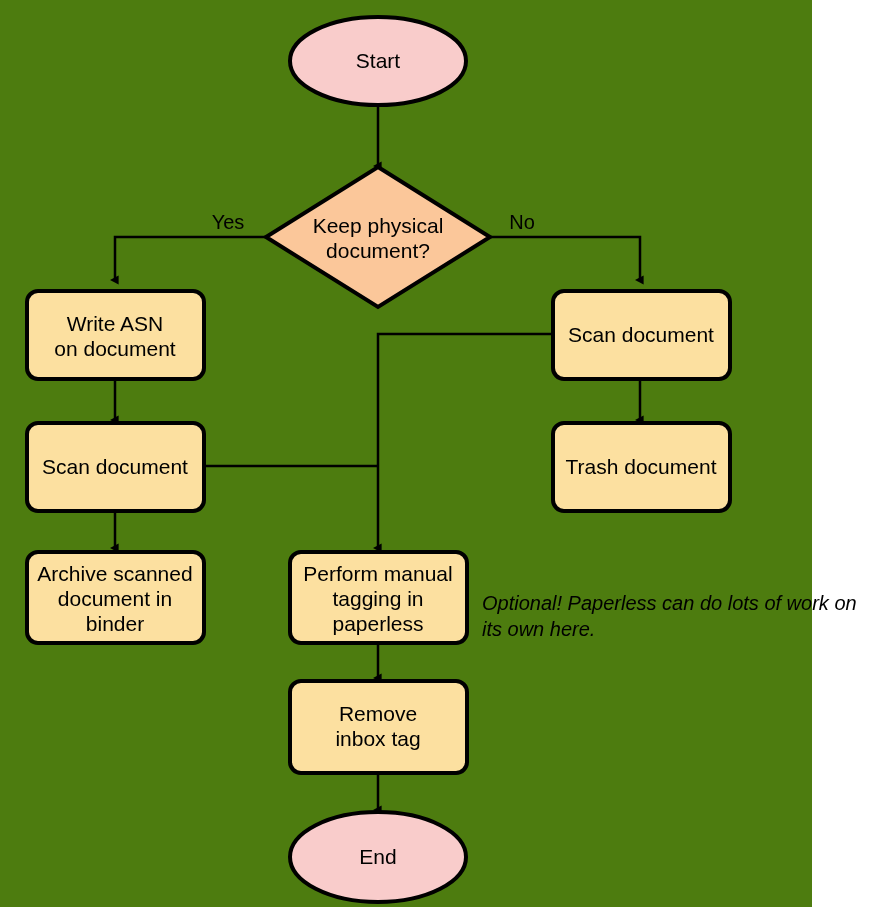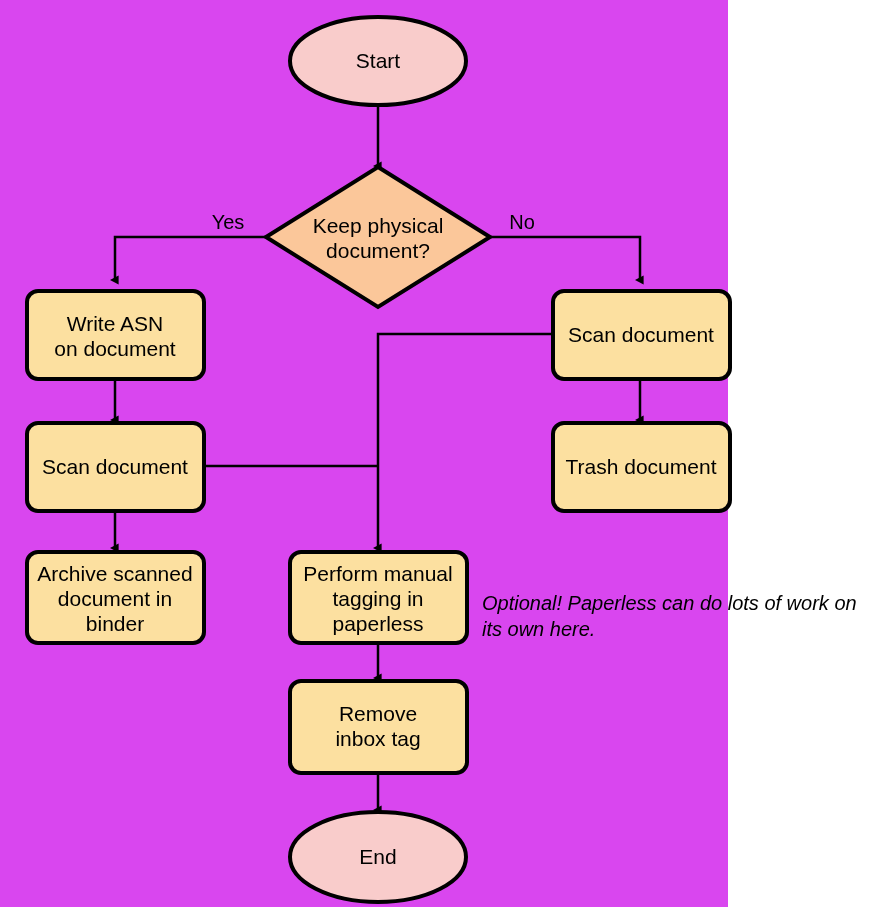--- a/index.html
+++ b/index.html
@@ -8,23 +8,23 @@
     background: #ffffff;
   }
   body {
     width: 888px;
     height: 907px;
     font-family: "Liberation Sans", sans-serif;
     overflow: hidden;
   }
   #flowchart-root {
     position: relative;
-    width: 728px;
+    width: 812px;
     height: 907px;
-    background: #d946ef;
+    background: #4d7c0f;
   }
   svg.chart-svg {
     display: block;
     width: 888px;
     height: 907px;
   }
   .node-shape {
     stroke: #000000;
     stroke-width: 4;
   }

